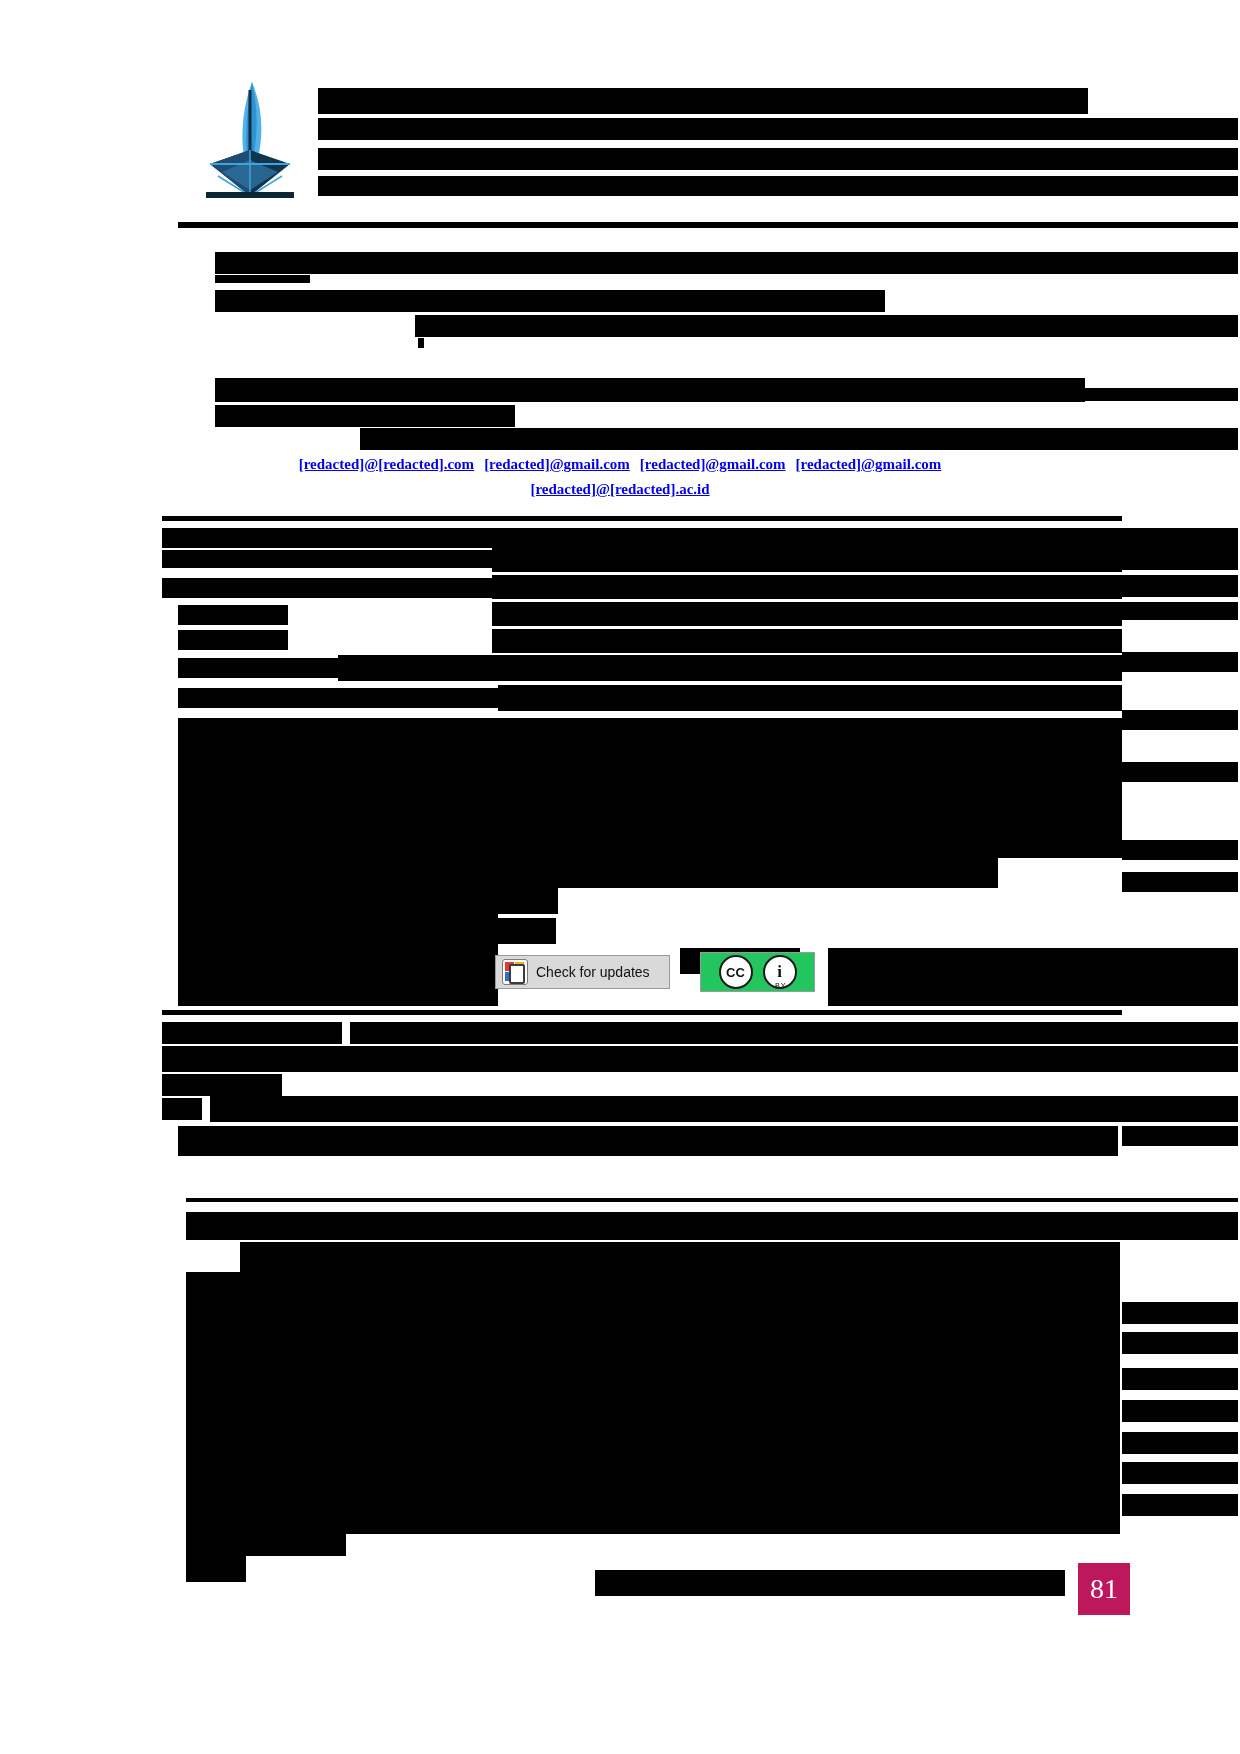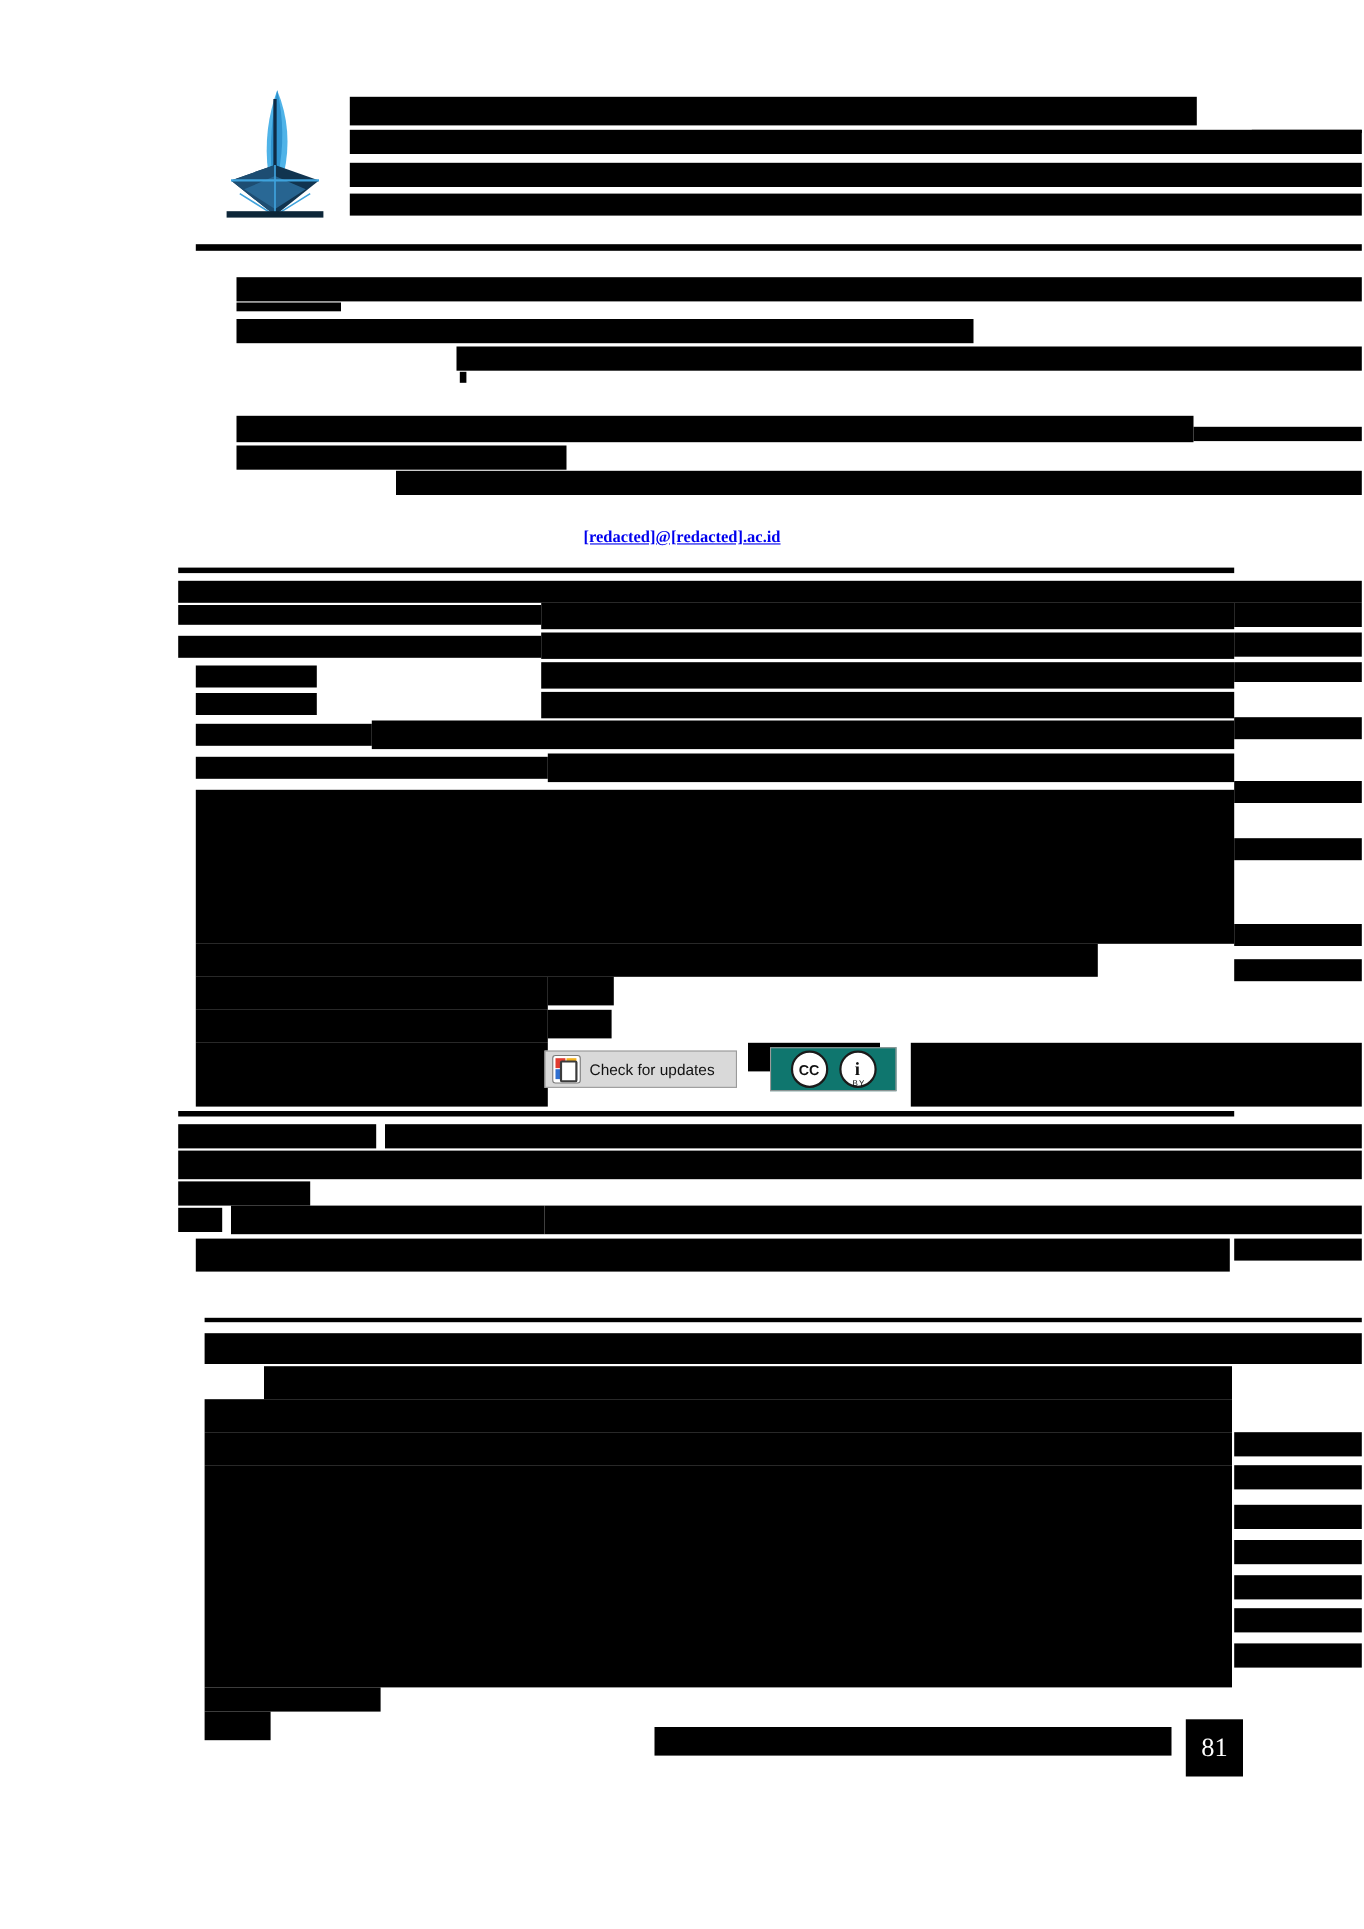--- a/index.html
+++ b/index.html
@@ -118,21 +118,21 @@
     margin-left: 8px;
     white-space: nowrap;
   }
 
   .cc-badge {
     position: absolute;
     left: 700px;
     top: 952px;
     width: 115px;
     height: 40px;
-    background: #0f766e;
+    background: #22c55e;
     border: 1px solid #9a9a9a;
     display: flex;
     align-items: center;
     justify-content: center;
     gap: 10px;
     box-sizing: border-box;
   }
   .cc-circle {
     width: 30px; height: 30px;
     border-radius: 50%;
@@ -160,24 +160,24 @@
     letter-spacing: 1px;
   }
 
   
   .page-number {
     position: absolute;
     right: 110px;
     top: 1563px;
     width: 52px;
     height: 52px;
-    background: #000000;
+    background: #be185d;
     color: #ffffff;
     font-family: "Liberation Serif", serif;
-    font-size: 24px;
+    font-size: 28px;
     display: flex;
     align-items: center;
     justify-content: center;
   }
 </style>
 </head>
 <body>
 
 <div class="page">
 
@@ -277,20 +277,26 @@
       <div class="bar" style="left: 186px; top: 1510px; width: 934px; height: 24px;"></div>
       <div class="bar" style="left: 186px; top: 1534px; width: 160px; height: 22px;"></div>
       <div class="bar" style="left: 186px; top: 1556px; width: 60px; height: 26px;"></div>
       <div class="bar" style="left: 595px; top: 1570px; width: 470px; height: 26px;"></div>
       <div class="rule" style="left: 178px; top: 222px; width: 1060px; height: 6px;"></div>
       <div class="rule" style="left: 162px; top: 516px; width: 960px; height: 5px;"></div>
       <div class="rule" style="left: 162px; top: 1010px; width: 960px; height: 5px;"></div>
       <div class="rule" style="left: 186px; top: 1198px; width: 1052px; height: 4px;"></div>
     </div>
 
+  <div class="linkline" style="top:455px;">
+    <a href="#">[redacted]@[redacted].com</a>
+    <a href="#">[redacted]@gmail.com</a>
+    <a href="#">[redacted]@gmail.com</a>
+    <a href="#">[redacted]@gmail.com</a>
+  </div>
   <div class="linkline" style="top:480px;">
     <a href="#">[redacted]@[redacted].ac.id</a>
   </div>
 
   <div class="crossmark">
     <span class="cm-icon">
       <i class="q1"></i>
         <i class="q2"></i>
         <i class="q3"></i>
         <i class="q4"></i>

